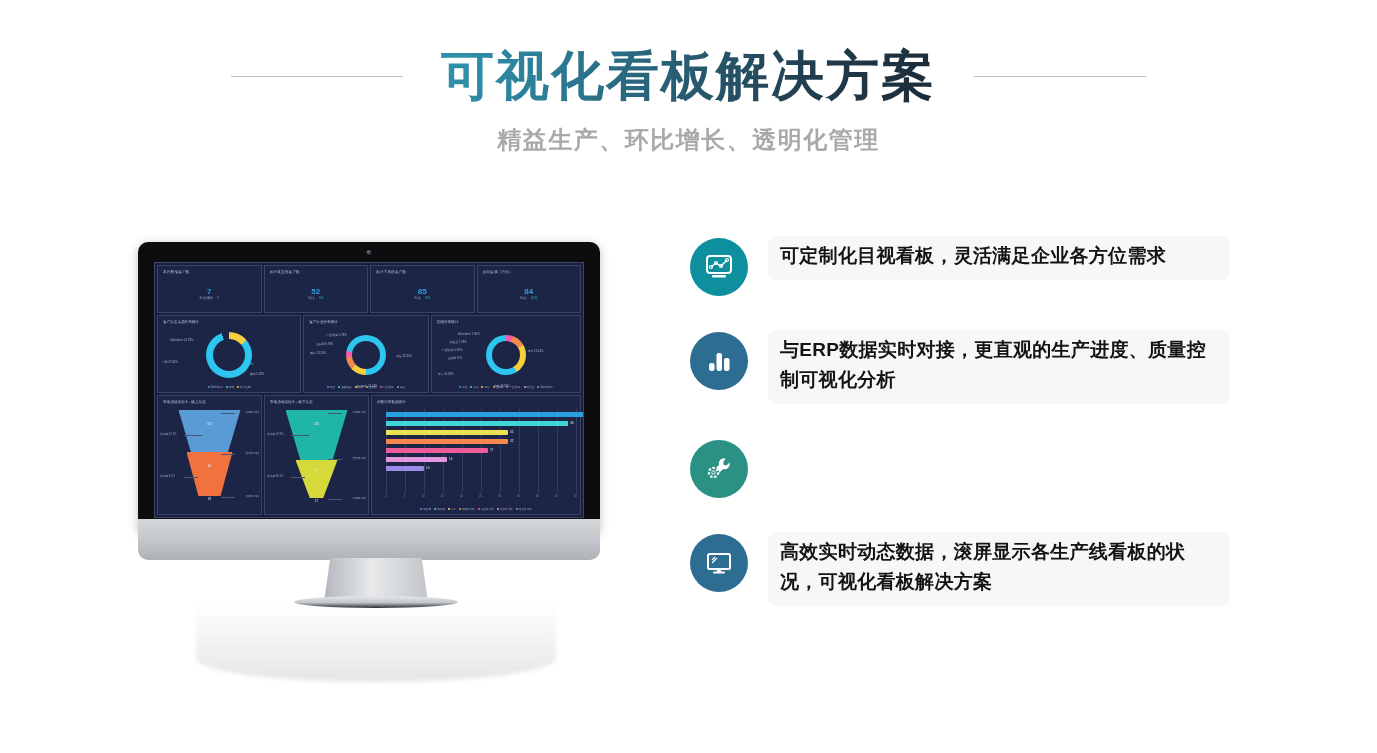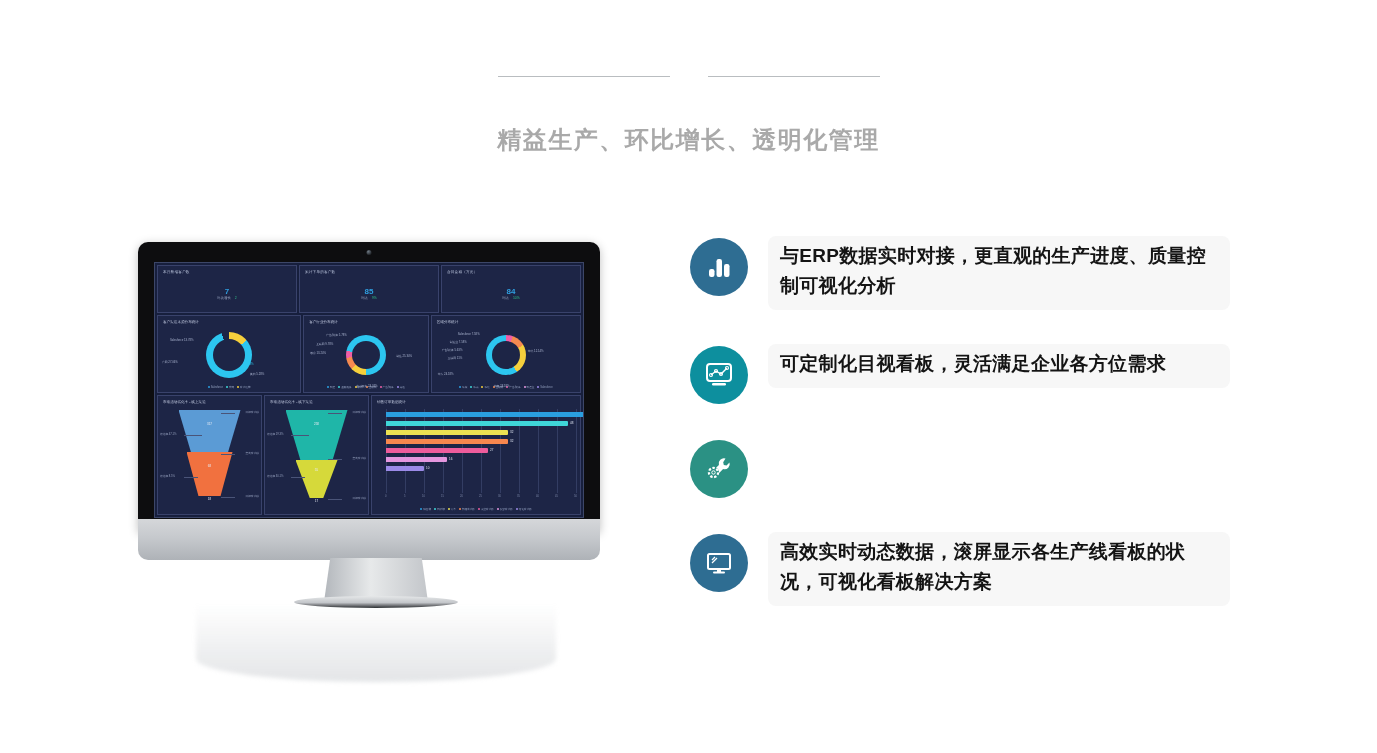--- a/index.html
+++ b/index.html
@@ -134,39 +134,50 @@
     font-size:19px; font-weight:bold; color:#141414;
     line-height:30px; letter-spacing:.3px;
   }
 </style>
 </head>
 <body>
 
 <div class="header">
   <div class="title-row">
     <div class="rule"></div>
+    <div class="main-title">可视化看板解决方案</div>
     <div class="rule"></div>
   </div>
   <div class="subtitle">精益生产、环比增长、透明化管理</div>
 </div>
 
 <div class="monitor-wrap">
   <div class="bezel">
     <div class="webcam"></div>
     <div class="screen">
       <div class="dash">
 
         <div class="row kpi-row">
           <div class="panel kpi">
             <div class="kpi-title">本月新增客户数</div>
             <div class="kpi-body">
               <div class="kpi-val">7</div>
               <div class="kpi-sub">
                 <span>环比增长</span>
                 <span class="kpi-up">2</span>
+              </div>
+            </div>
+          </div>
+          <div class="panel kpi">
+            <div class="kpi-title">累计成交的客户数</div>
+            <div class="kpi-body">
+              <div class="kpi-val">52</div>
+              <div class="kpi-sub">
+                <span>环比</span>
+                <span class="kpi-up">5%</span>
               </div>
             </div>
           </div>
           <div class="panel kpi">
             <div class="kpi-title">累计下单的客户数</div>
             <div class="kpi-body">
               <div class="kpi-val">85</div>
               <div class="kpi-sub">
                 <span>环比</span>
                 <span class="kpi-up">9%</span>
@@ -419,46 +430,46 @@
   <div class="chin"></div>
   <div class="neck"></div>
   <div class="neck-face"></div>
   <div class="base"></div>
   <div class="reflection"></div>
 </div>
 
 <div class="features">
 
   <div class="feature">
-    <div class="ficon" style="background:#2e6d92">
-      <svg width="32" height="32" viewBox="0 0 32 32">
-        <rect x="6" y="18" width="5.5" height="8" rx="2.2" fill="#fff"></rect>
-        <rect x="13.5" y="8" width="5.5" height="18" rx="2.2" fill="#fff"></rect>
-        <rect x="21" y="13" width="5.5" height="13" rx="2.2" fill="#fff"></rect>
-      </svg>
-    </div>
-    <div class="ftext">与ERP数据实时对接，更直观的生产进度、质量控制可视化分析</div>
-  </div>
-
-  <div class="feature">
     <div class="ficon" style="background:#0d8f9e">
       <svg width="34" height="34" viewBox="0 0 34 34">
         <rect x="5" y="6" width="24" height="17" rx="3" fill="none" stroke="#fff" stroke-width="2"></rect>
         <polyline points="9,17 14,13 19,16 25,10" fill="none" stroke="#fff" stroke-width="1.4"></polyline>
         <circle cx="9" cy="17" r="1.5" fill="none" stroke="#fff" stroke-width="1.1"></circle>
         <circle cx="14" cy="13" r="1.5" fill="none" stroke="#fff" stroke-width="1.1"></circle>
         <circle cx="19" cy="16" r="1.5" fill="none" stroke="#fff" stroke-width="1.1"></circle>
         <circle cx="25" cy="10" r="1.5" fill="none" stroke="#fff" stroke-width="1.1"></circle>
         <rect x="10" y="25" width="14" height="2.4" rx="1.2" fill="#fff"></rect>
       </svg>
     </div>
     <div class="ftext">可定制化目视看板，灵活满足企业各方位需求</div>
   </div>
 
   <div class="feature">
+    <div class="ficon" style="background:#2e6d92">
+      <svg width="32" height="32" viewBox="0 0 32 32">
+        <rect x="6" y="18" width="5.5" height="8" rx="2.2" fill="#fff"></rect>
+        <rect x="13.5" y="8" width="5.5" height="18" rx="2.2" fill="#fff"></rect>
+        <rect x="21" y="13" width="5.5" height="13" rx="2.2" fill="#fff"></rect>
+      </svg>
+    </div>
+    <div class="ftext">与ERP数据实时对接，更直观的生产进度、质量控制可视化分析</div>
+  </div>
+
+  <div class="feature">
     <div class="ficon" style="background:#2b9184">
       <svg width="34" height="34" viewBox="0 0 34 34">
         <path d="M23.5 6.5a5.2 5.2 0 0 0-6.6 6.4L8.6 21.2a2 2 0 0 0 0 2.8l1.4 1.4a2 2 0 0 0 2.8 0l8.3-8.3a5.2 5.2 0 0 0 6.4-6.6l-3 3-2.7-.6-.6-2.7z" fill="#fff"></path>
         <circle cx="11.5" cy="20.5" r="5.6" fill="#2b9184"></circle>
         <circle cx="11.5" cy="20.5" r="4.6" fill="none" stroke="#fff" stroke-width="2.2" stroke-dasharray="2.4 1.6"></circle>
         <circle cx="11.5" cy="20.5" r="1.7" fill="#2b9184" stroke="#fff" stroke-width="1"></circle>
       </svg>
     </div>
   </div>
 

